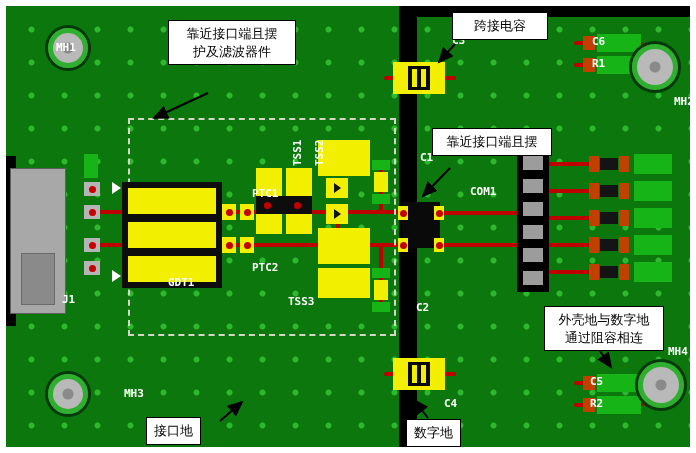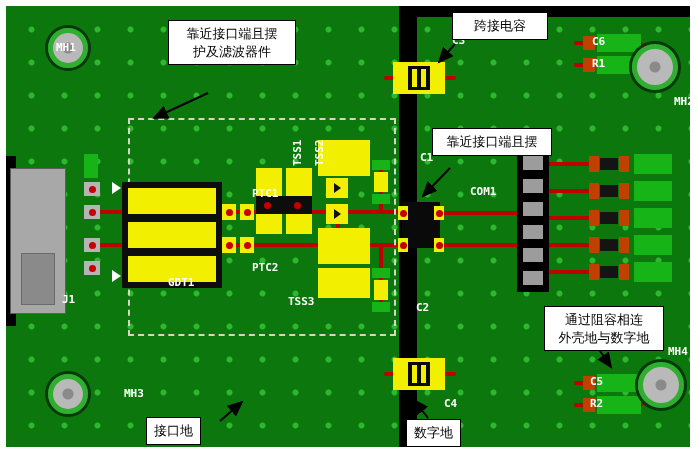--- a/index.html
+++ b/index.html
@@ -211,22 +211,22 @@
     <div>靠近接口端且摆</div>
     <div>护及滤波器件</div>
   </div>
   <div class="callout" style="left:452px;top:12px;width:80px">
     <div>跨接电容</div>
   </div>
   <div class="callout" style="left:432px;top:128px;width:104px">
     <div>靠近接口端且摆</div>
   </div>
   <div class="callout" style="left:544px;top:306px;width:104px">
+    <div>外壳地与数字地</div>
     <div>通过阻容相连</div>
-    <div>外壳地与数字地</div>
   </div>
   <div class="callout" style="left:146px;top:417px">
     <div>接口地</div>
   </div>
   <div class="callout" style="left:406px;top:419px">
     <div>数字地</div>
   </div>
 
   <svg class="layer" width="696" height="453" style="z-index:9;pointer-events:none">
     <defs>

